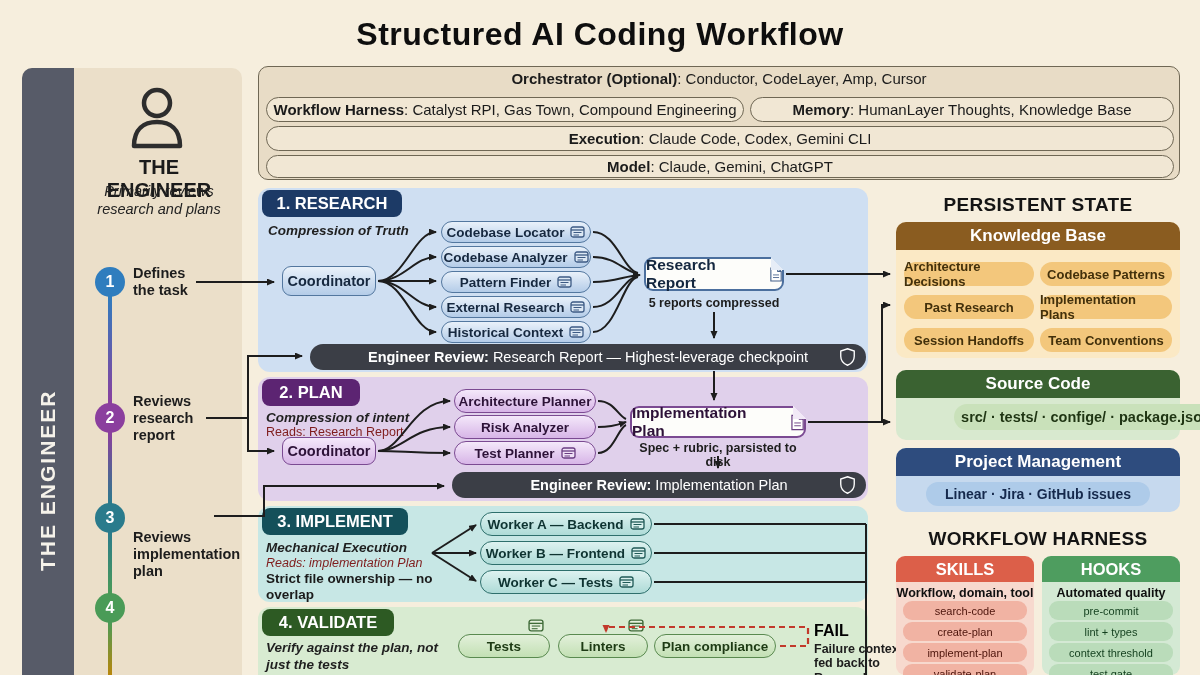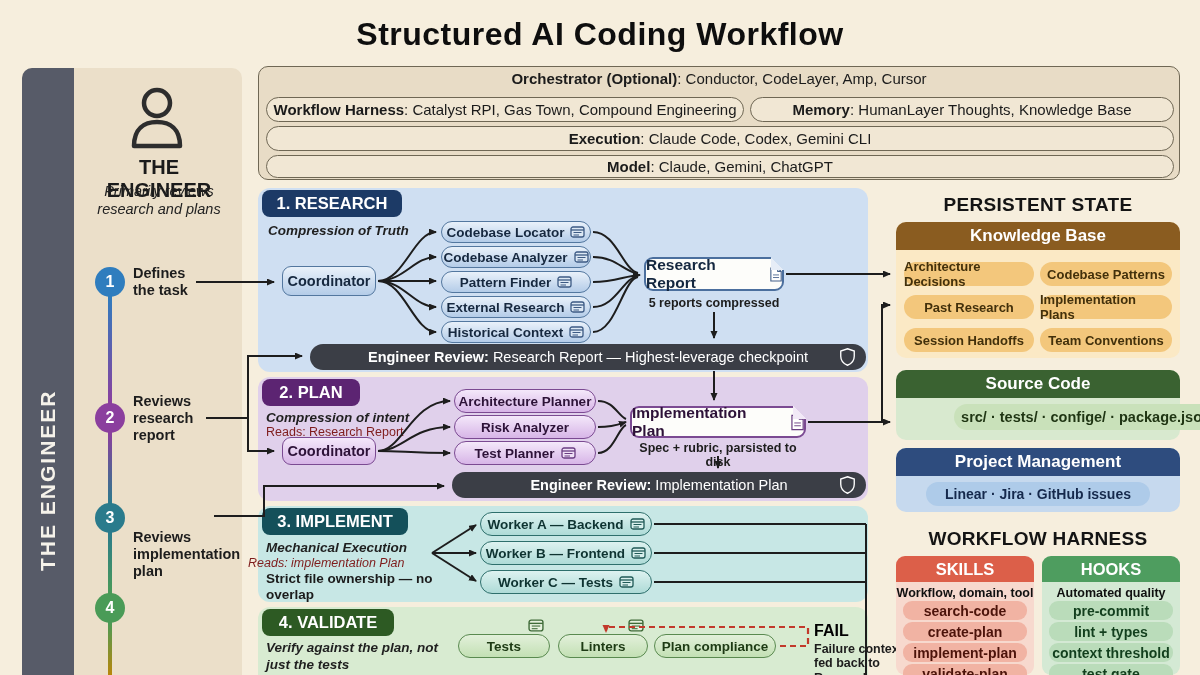--- a/index.html
+++ b/index.html
@@ -80,21 +80,21 @@
   .pm{top:448px;height:64px;background:#c6d9ee;}
   .pm .cardhead{background:#2e4c7e;}
   .pmpill{position:absolute;left:926px;top:482px;width:224px;height:24px;border-radius:12px;background:#aecbe9;
     color:#15294c;font-size:14px;font-weight:bold;display:flex;align-items:center;justify-content:center;}
   .wh-card{top:556px;width:138px;height:119px;border-radius:9px;overflow:hidden;box-sizing:border-box;}
   .skills{left:896px;background:#f7d9ce;}
   .skills .cardhead{background:#dc5f49;height:26px;line-height:26px;font-size:16.5px;}
   .hooks{left:1042px;background:#d4e9d4;}
   .hooks .cardhead{background:#4e9d5f;height:26px;line-height:26px;font-size:16.5px;}
   .whcapt{position:absolute;width:138px;text-align:center;font-size:12.5px;font-weight:bold;color:#101010;}
-  .whpill{position:absolute;width:124px;height:19px;border-radius:9px;font-size:14px;font-weight:bold;
+  .whpill{position:absolute;width:124px;height:19px;border-radius:9px;font-size:11px;font-weight:normal;
     display:flex;align-items:center;justify-content:center;}
   .whpill.s{background:#f1b3a3;color:#4c130a;}
   .whpill.h{background:#badcba;color:#123f1d;}
   
   .overlay{position:absolute;left:0;top:0;pointer-events:none;}
   .ln{stroke:#1d1d1d;stroke-width:2;fill:none;}
   .lnr{stroke:#c2392b;stroke-width:2.2;fill:none;stroke-dasharray:6 4;}
   .fold{position:absolute;top:-2px;right:-2px;width:13px;height:13px;}
 </style>
 </head>
@@ -257,21 +257,21 @@
     <span class="shield">
       <svg width="15" height="18" viewBox="0 0 20 24">
           <path d="M10,1 L19,4 V11 C19,17 15,21 10,23 C5,21 1,17 1,11 V4 Z" fill="none" stroke="#fff" stroke-width="1.8"></path>
         </svg>
     </span>
   </div>
 
   <div class="abs panel p-implement"></div>
   <div class="abs sech h-implement">3. IMPLEMENT</div>
   <div class="abs tagline" style="left:266px;top:540px;">Mechanical Execution</div>
-  <div class="abs small" style="left:248px;top:556px;font-style:italic;">Reads: implementation Plan</div>
+  <div class="abs small" style="left:266px;top:556px;font-style:italic;">Reads: implementation Plan</div>
   <div class="abs" style="left:266px;top:571px;width:170px;font-size:13.5px;font-weight:600;line-height:1.2;">Strict file ownership — no overlap</div>
 
   <div class="abs pill pill-teal" style="left:480px;top:512px;width:172px;height:24px;">
     <span>Worker A — Backend</span>
     <svg width="15" height="12" viewBox="0 0 15 12">
         <rect x="1" y="1" width="13" height="10" rx="2" fill="#d8efec" stroke="#205a57" stroke-width="1.3"></rect>
         <line x1="1" y1="4" x2="14" y2="4" stroke="#205a57" stroke-width="1.3"></line>
         <line x1="3.5" y1="6.5" x2="11.5" y2="6.5" stroke="#205a57" stroke-width="1"></line>
         <line x1="3.5" y1="9" x2="9" y2="9" stroke="#205a57" stroke-width="1"></line>
       </svg>

